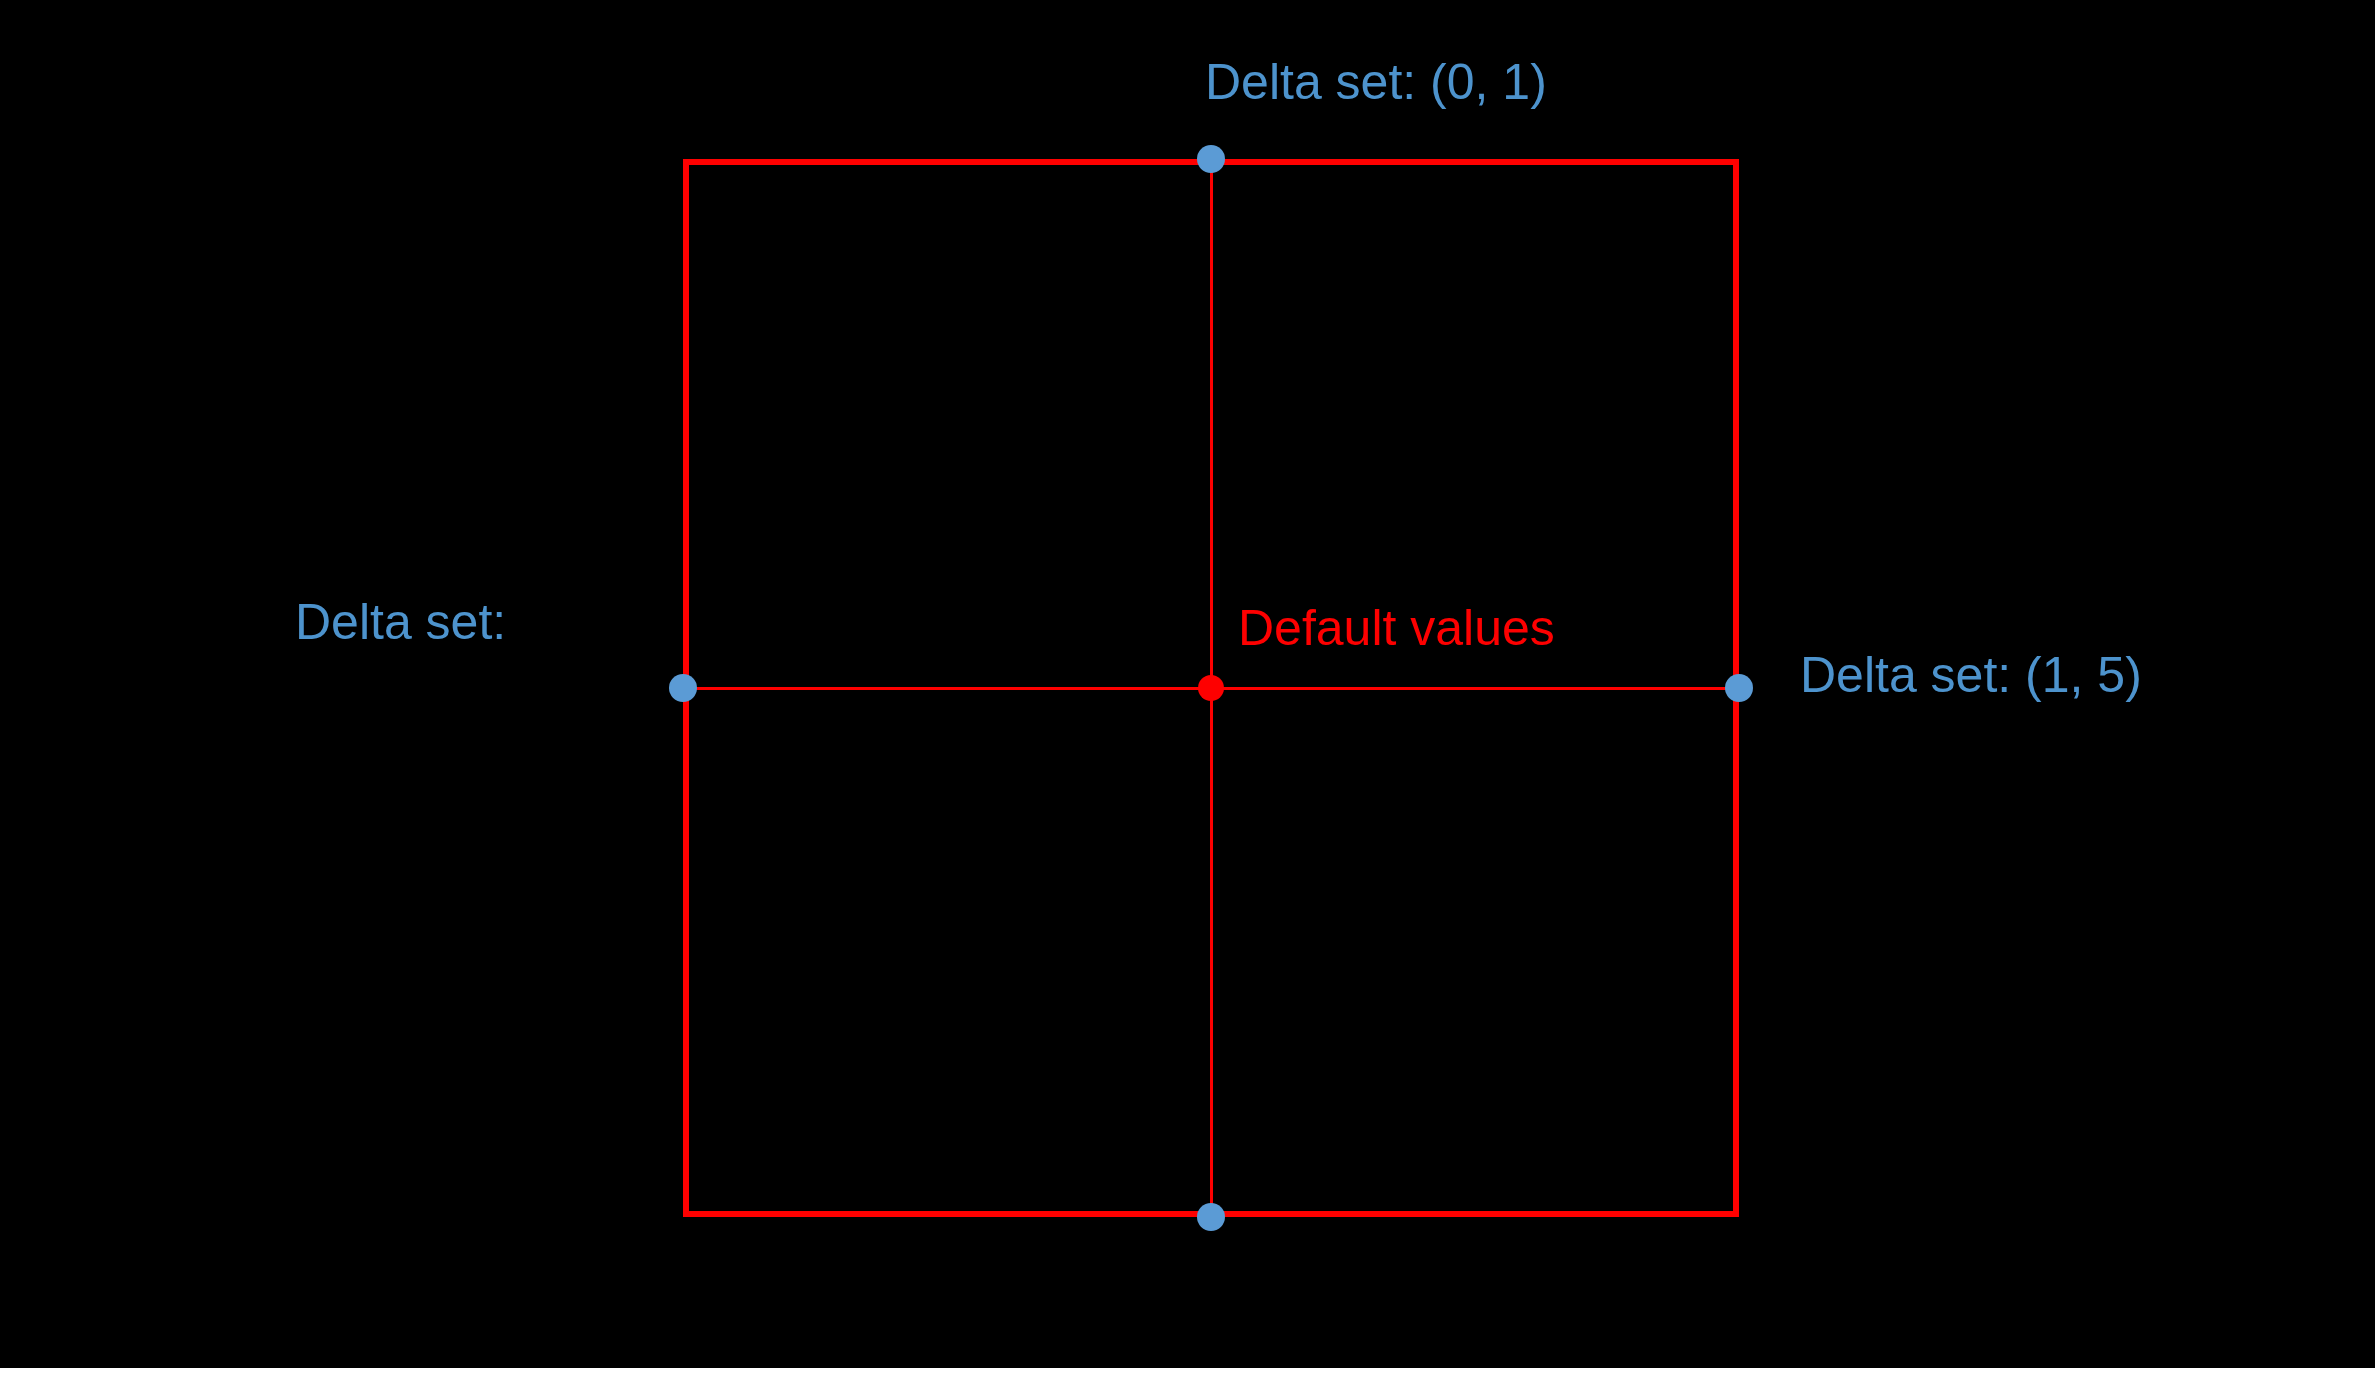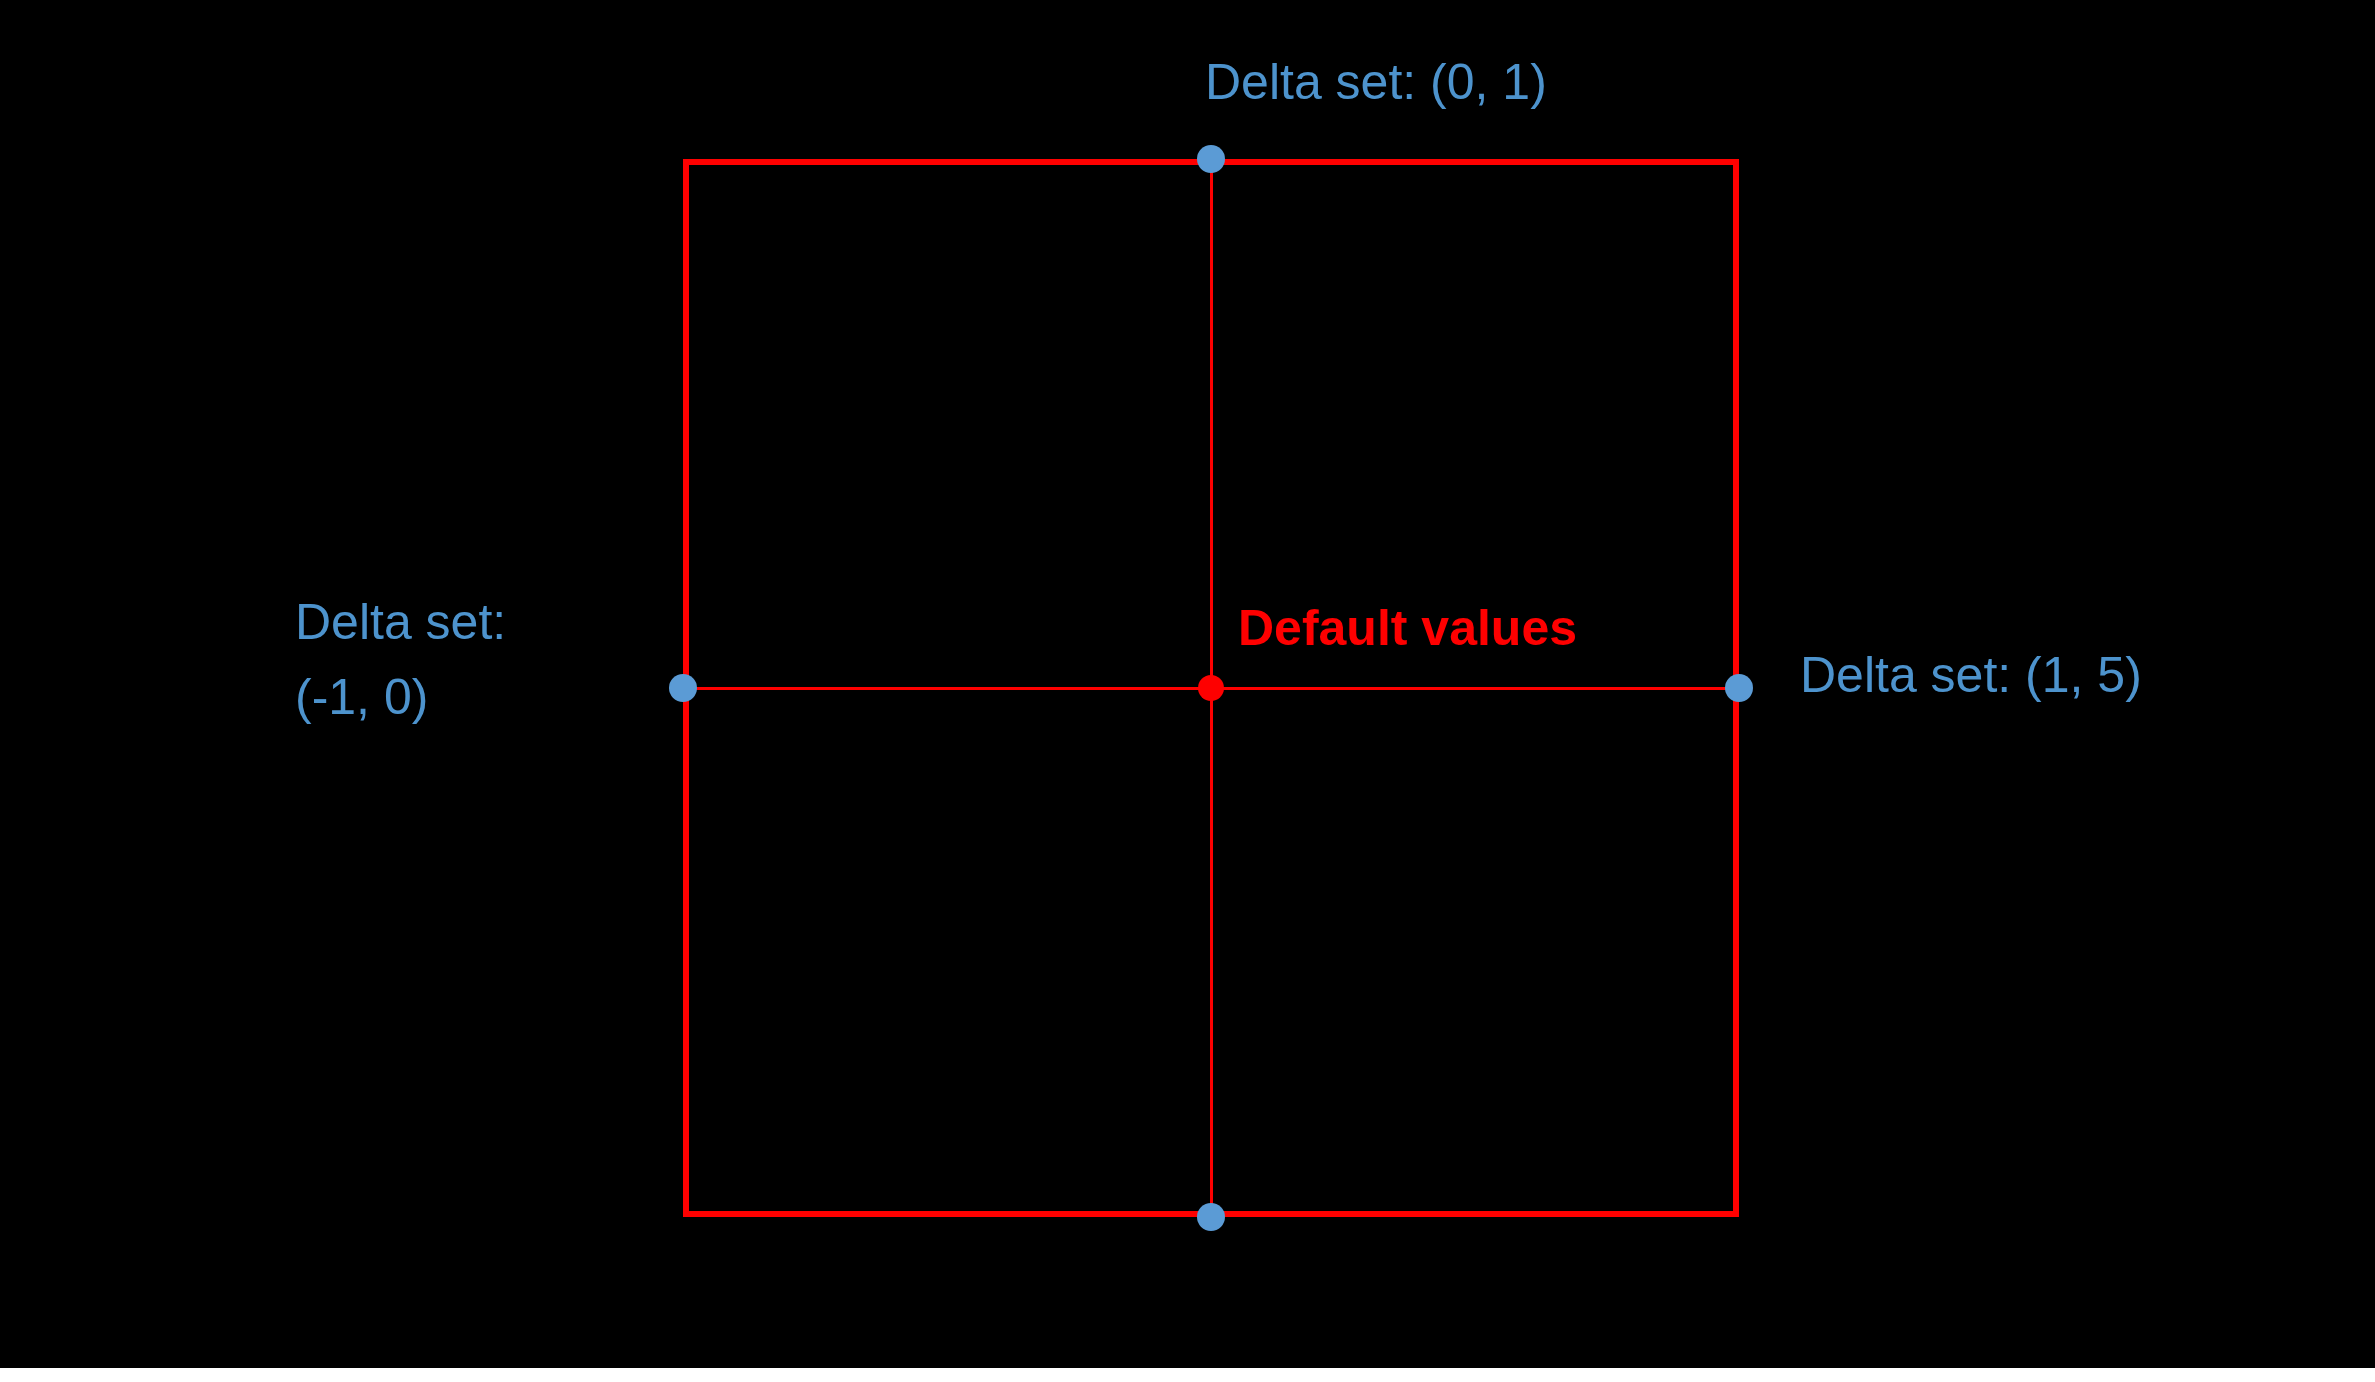--- a/index.html
+++ b/index.html
@@ -74,21 +74,20 @@
     left: 295px;
     top: 585px;
     width: 360px;
     white-space: normal;
     line-height: 1.5;
   }
   .label.center-label {
     left: 1238px;
     top: 598px;
     color: #fe0000;
-    font-weight: bold;
   }
 </style>
 </head>
 <body>
 
 <div class="canvas">
 
   <div class="square"></div>
 
   <div class="vline"></div>
@@ -100,19 +99,18 @@
   <div class="dot blue right-mid"></div>
 
   <div class="dot red center"></div>
 
   <div class="label top-label">Delta set: (0, 1)</div>
 
   <div class="label right-label">Delta set: (1, 5)</div>
 
   <div class="label left-label">
     <div>Delta set:</div>
-    <div>(-1, 0)</div>
   </div>
 
 
   <div class="label center-label">Default values</div>
 
 </div>
 
 </body></html>

